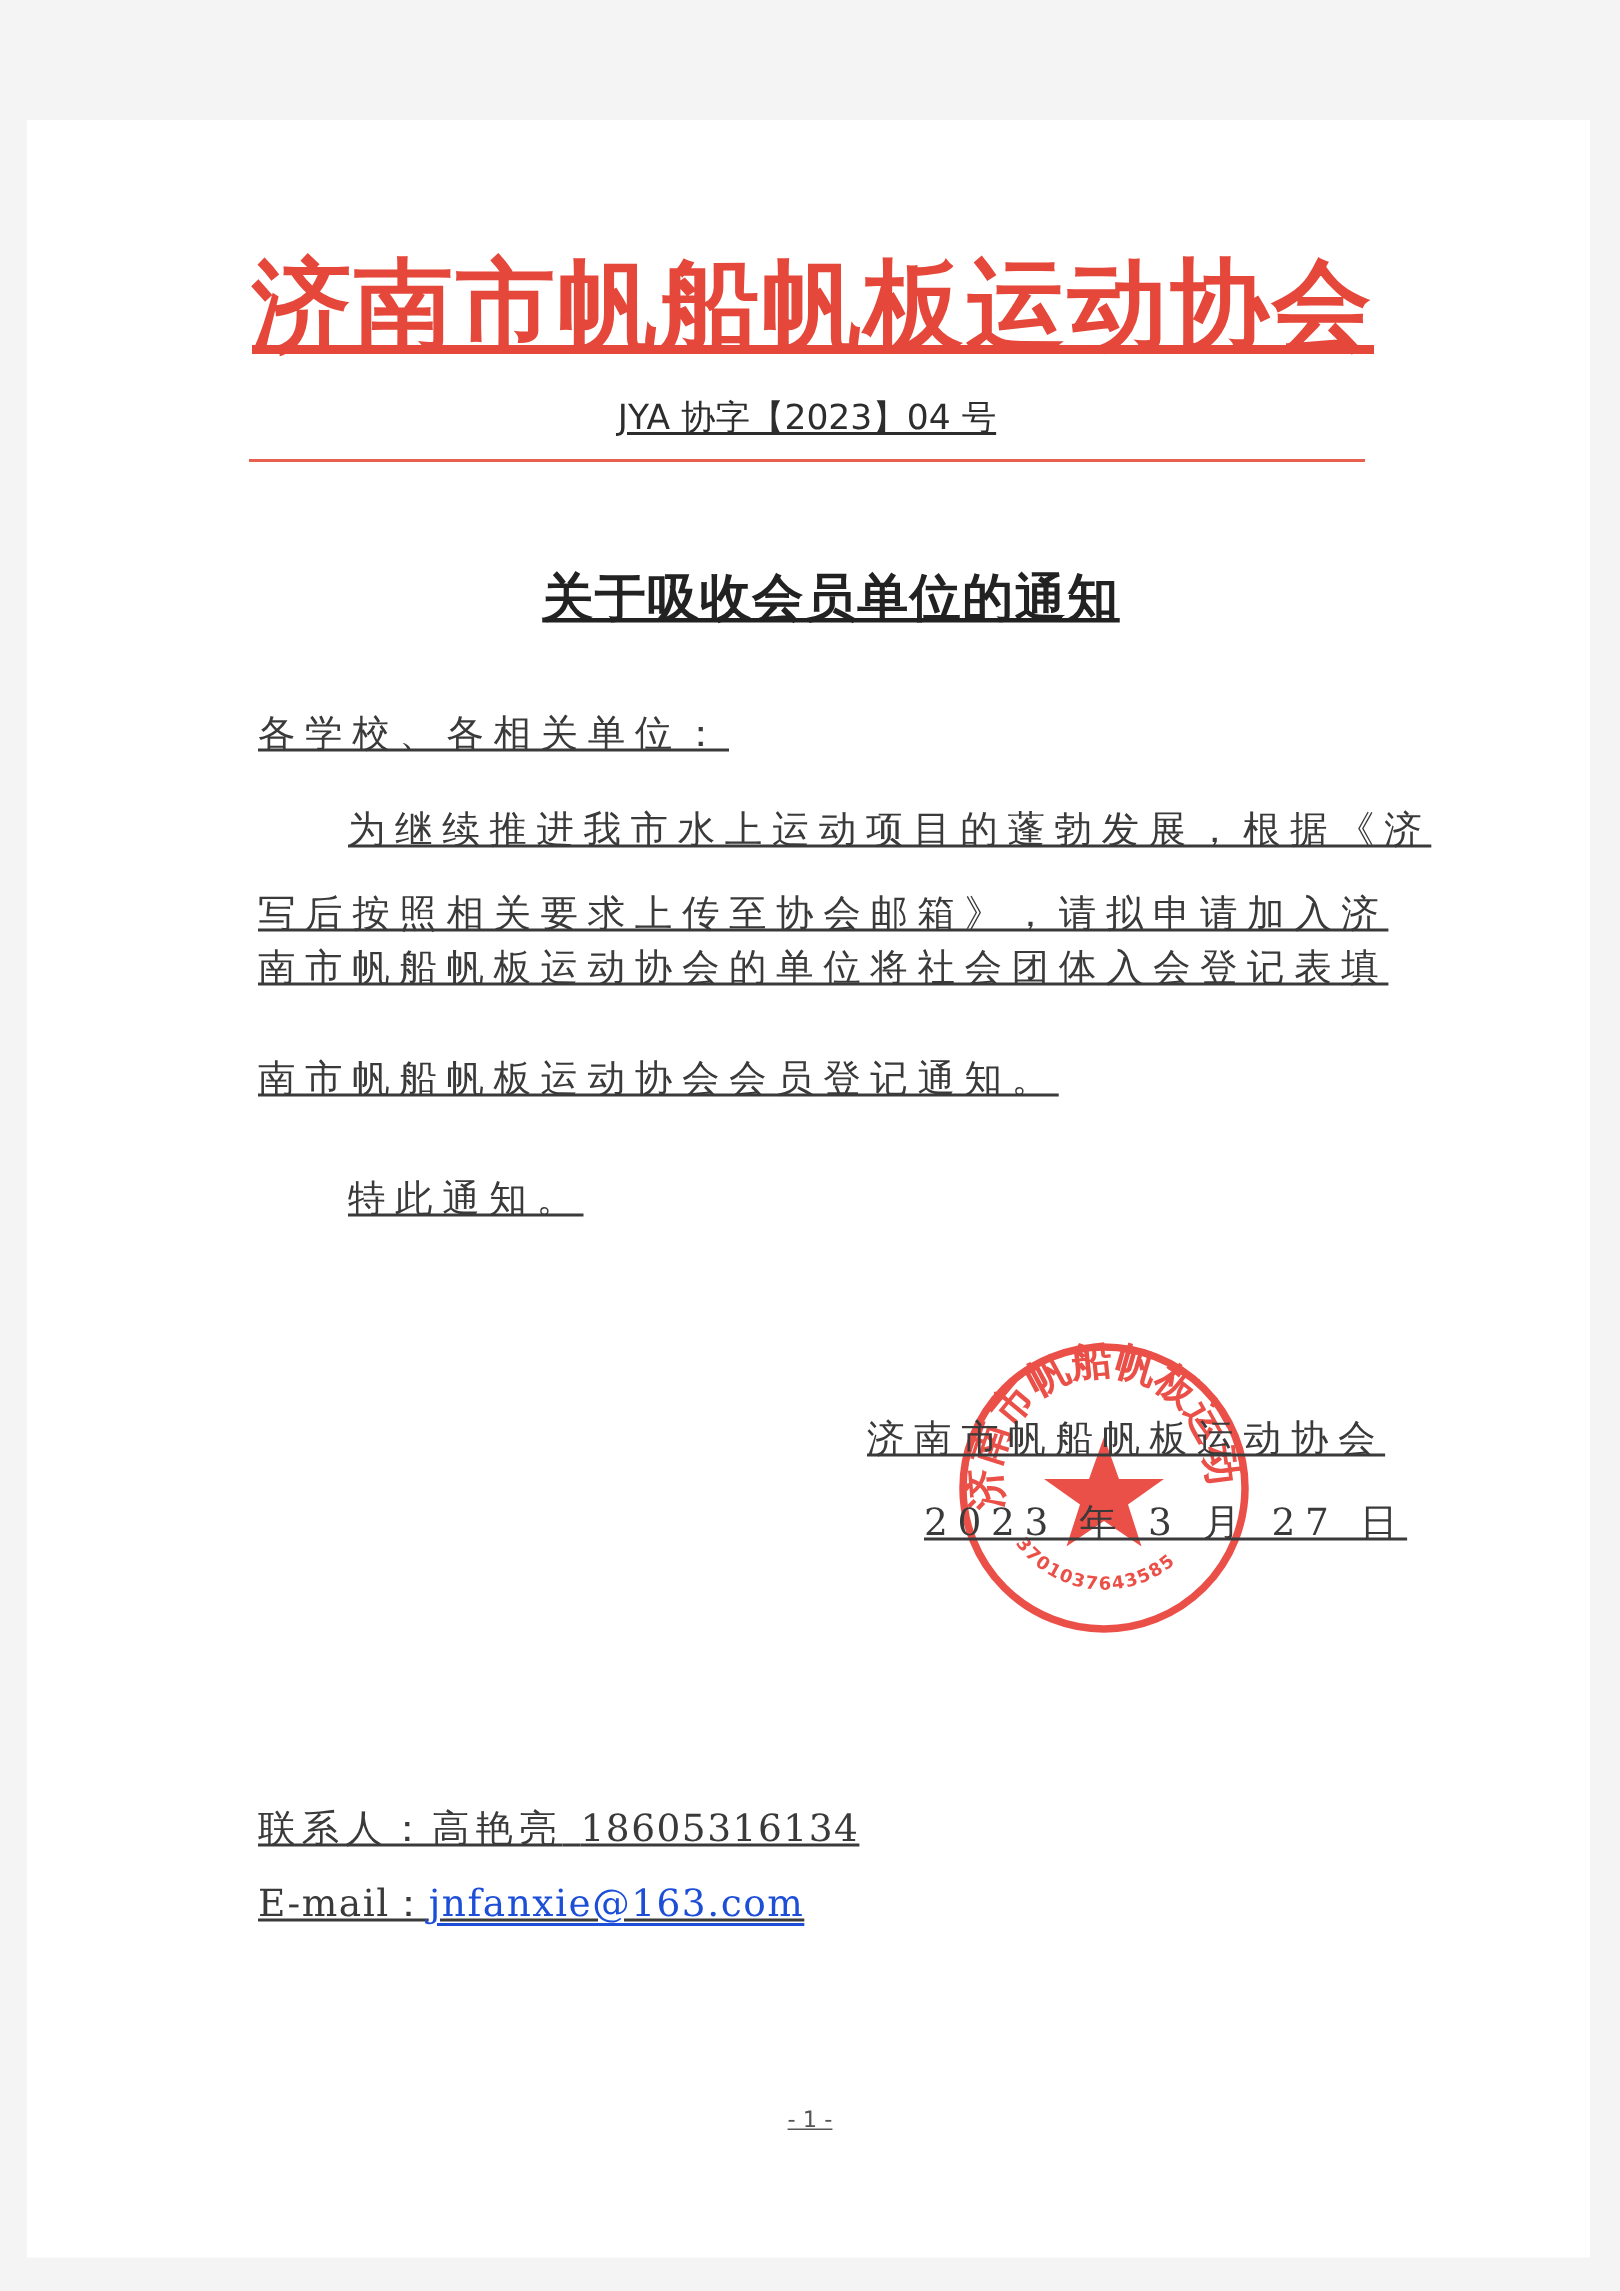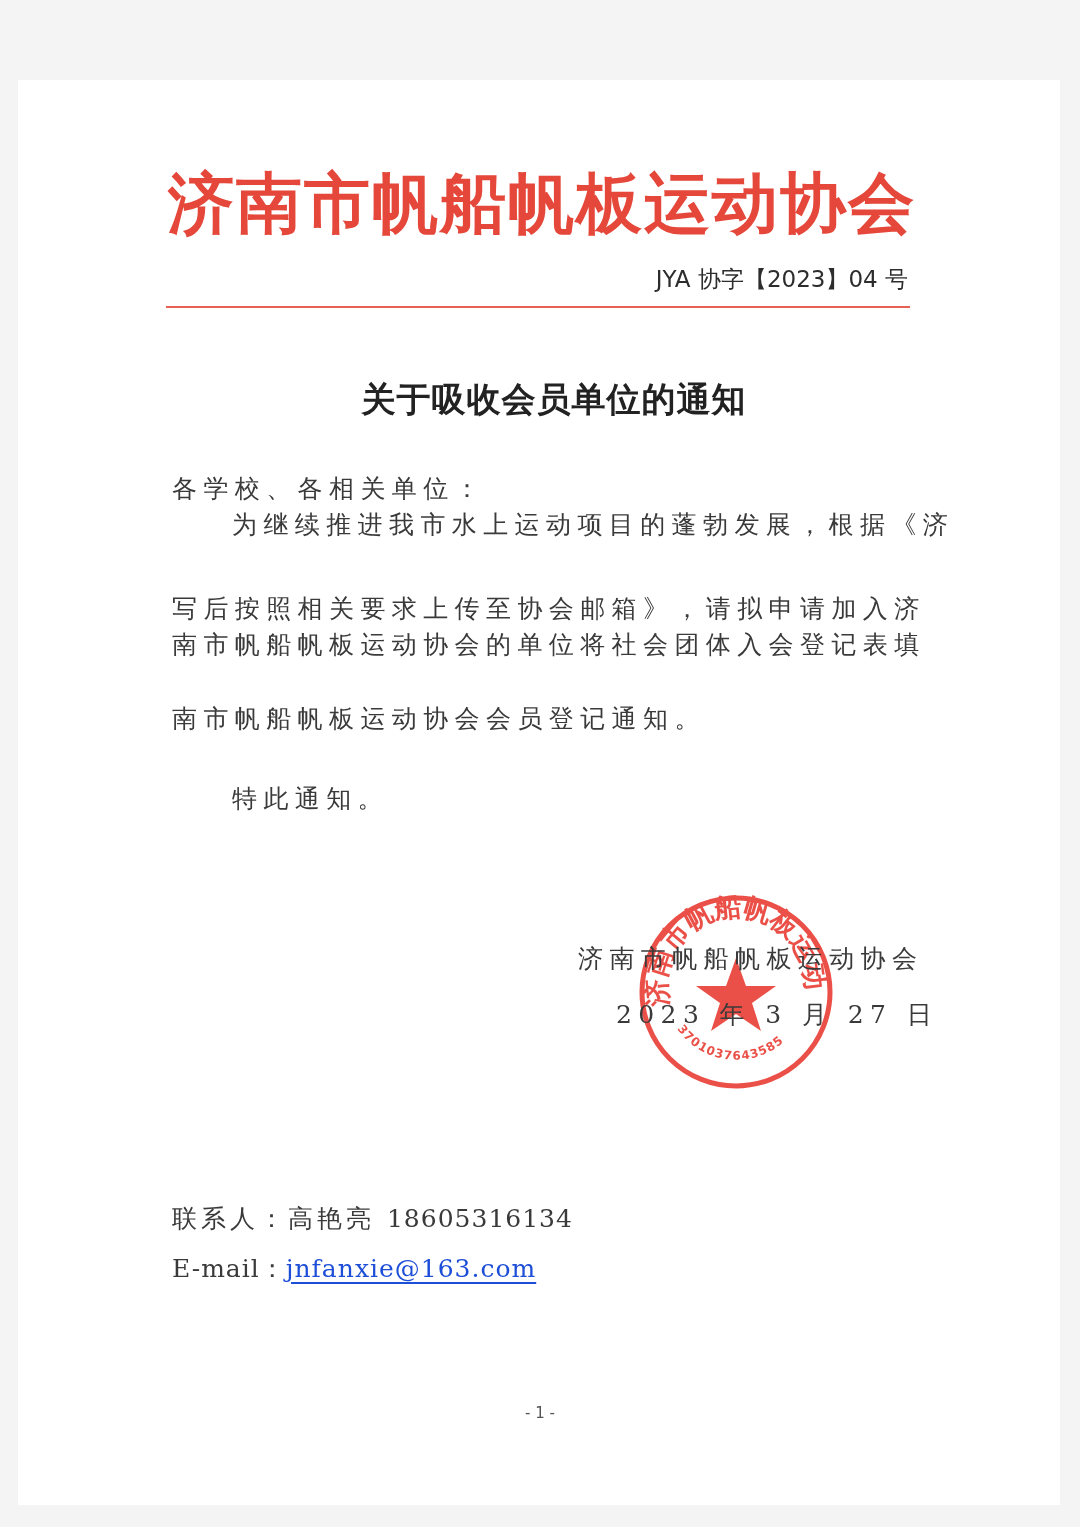--- a/index.html
+++ b/index.html
@@ -3,28 +3,28 @@
 <meta charset="utf-8">
 <style>
   html, body { margin:0; padding:0; }
   body {
     width:1080px; height:1527px; background:#f4f4f4; position:relative; overflow:hidden;
   }
   .page {
     position:absolute; left:18px; top:80px; width:1042px; height:1425px;
     background:#ffffff;
   }
-  .abs { position:absolute; white-space:nowrap; }
+  .abs { position:absolute; white-space:nowrap;text-decoration:underline; }
   .header-title {
     left:168px; top:158px; width:740px; text-align:center;
     font-family:"DejaVu Serif", serif; font-weight:bold; font-size:66px;
     color:#e5483a; letter-spacing:2px; line-height:90px;
   }
   .doc-number {
-    left:168px; top:262px; width:740px; text-align:right;
+    left:168px; top:262px; width:740px; text-align:center;
     font-family:"DejaVu Sans", sans-serif; font-size:23px; color:#2d2d2d; line-height:34px;
   }
   .red-rule {
     left:166px; top:306px; width:744px; height:2px; background:#e8604f;
   }
   .notice-title {
     left:184px; top:374px; width:740px; text-align:center;
     font-family:"DejaVu Serif", serif; font-weight:bold; font-size:34px;
     color:#222; line-height:50px; letter-spacing:1px;
   }
@@ -54,21 +54,21 @@
 <div class="page"></div>
 
 <div class="abs header-title">济南市帆船帆板运动协会</div>
 <div class="abs doc-number">JYA 协字【2023】04 号</div>
 <div class="abs red-rule"></div>
 
 <div class="abs notice-title">关于吸收会员单位的通知</div>
 
 <div class="abs body-text salutation">各学校、各相关单位：</div>
 
-<div class="abs body-text para-line" style="left:232px; top:510px;">为继续推进我市水上运动项目的蓬勃发展，根据《济</div>
+<div class="abs body-text para-line" style="left:232px; top:538px;">为继续推进我市水上运动项目的蓬勃发展，根据《济</div>
 <div class="abs body-text para-line" style="top:594px;">写后按照相关要求上传至协会邮箱》，请拟申请加入济</div>
 <div class="abs body-text para-line" style="top:630px;">南市帆船帆板运动协会的单位将社会团体入会登记表填</div>
 <div class="abs body-text para-line" style="top:704px;">南市帆船帆板运动协会会员登记通知。</div>
 
 <div class="abs body-text closing">特此通知。</div>
 
 <div class="abs seal">
   <svg width="200" height="200" viewBox="0 0 200 200">
     <defs>
       <path id="arcTop" d="M 34 118 A 70 70 0 1 1 168 110"></path>

